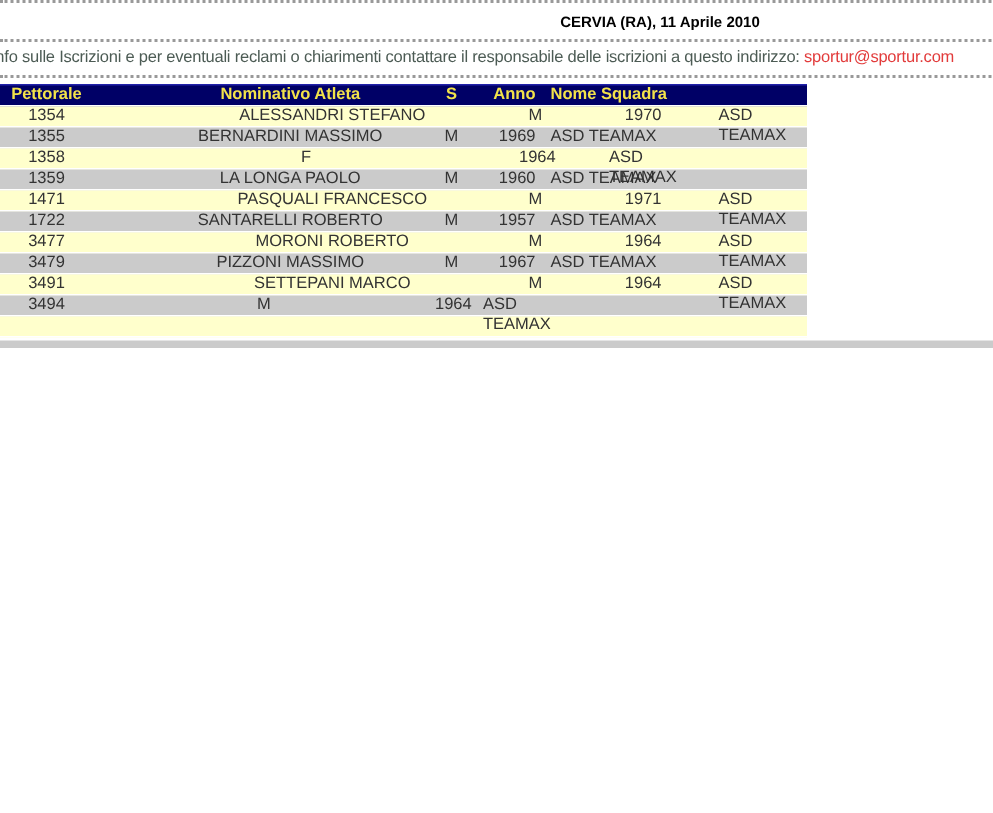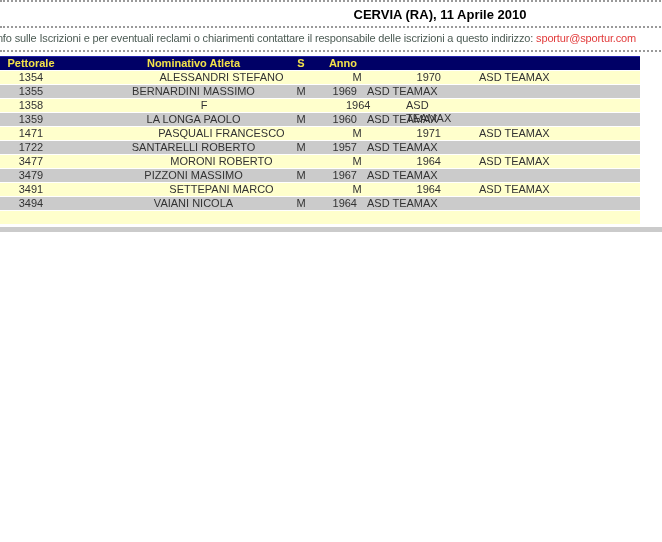--- a/index.html
+++ b/index.html
@@ -6,28 +6,28 @@
   .screen{
     position:relative;width:662px;height:542px;overflow:hidden;background:#fff;
     font-family:"Liberation Sans","DejaVu Sans",sans-serif;
   }
   .dotted{position:absolute;left:0;width:700px;height:0;border-top:2px dotted var(--dotted,#999);}
   .dotted.l1{top:0;}
   .dotted.l2{top:26px;}
   .dotted.l3{top:50px;}
   .title-wrap{position:absolute;top:5px;left:0;width:880px;text-align:center;}
   .title-wrap span{
-    font-size:13px;font-weight:bold;color:var(--title_text,#000);letter-spacing:0px;
+    font-size:10px;font-weight:bold;color:var(--title_text,#000);letter-spacing:0px;
   }
   .info{
     position:absolute;top:32px;left:-6px;width:1200px;white-space:nowrap;
     font-size:11px;letter-spacing:-0.15px;color:var(--info_text,#4c5b54);
   }
   .info a{color:var(--email_red,#e23b3b);text-decoration:none;cursor:pointer;}
-  .tbl{position:absolute;top:56px;left:0;width:640px;}
+  .tbl{position:absolute;top:56px;left:0;width:538px;}
   .row,.thead{
     display:grid;grid-template-columns:62px 228px 22px 45px 1fr;
     height:13px;line-height:13px;border-bottom:1px solid #fff;
     font-size:11px;
   }
   .thead{
     background:var(--header_bg,#000066);color:var(--header_text,#f2e24a);
     font-weight:bold;border-top:1px solid #2222aa;
   }
   .row{color:var(--row_text,#333);}
@@ -59,20 +59,21 @@
   </div>
 
   <div class="dotted l3"></div>
 
   <div class="tbl">
     <div class="thead">
       <div class="c1">Pettorale</div>
       <div class="c2">Nominativo Atleta</div>
       <div class="c3">S</div>
       <div class="c4">Anno</div>
+      <div class="c5">Nome Squadra</div>
     </div>
     <div id="tbody">
         <div class="row odd">
     <div class="c1">1354</div>
     <div class="c2">ALESSANDRI STEFANO</div>
     <div class="c3">M</div>
     <div class="c4">1970</div>
     <div class="c5">ASD TEAMAX</div>
   </div>
         <div class="row even">
@@ -125,21 +126,20 @@
   </div>
         <div class="row odd">
     <div class="c1">3491</div>
     <div class="c2">SETTEPANI MARCO</div>
     <div class="c3">M</div>
     <div class="c4">1964</div>
     <div class="c5">ASD TEAMAX</div>
   </div>
         <div class="row even">
     <div class="c1">3494</div>
-    <div class="c2">VAIANI NICOLA</div>
     <div class="c3">M</div>
     <div class="c4">1964</div>
     <div class="c5">ASD TEAMAX</div>
   </div>
       </div>
     <div class="row odd empty-row"></div>
     <div class="bottom-bar"></div>
   </div>
 
 </div>

